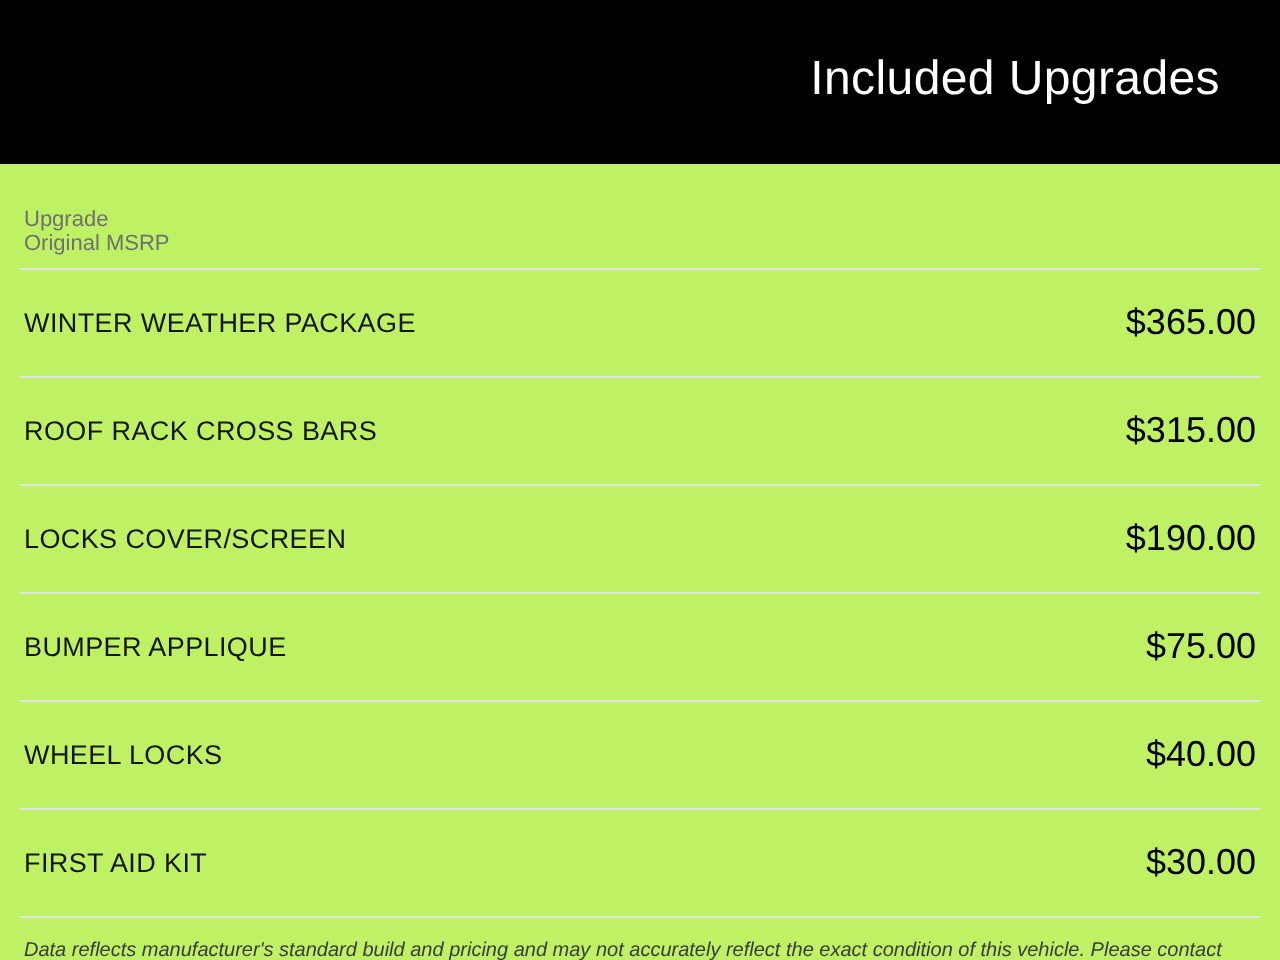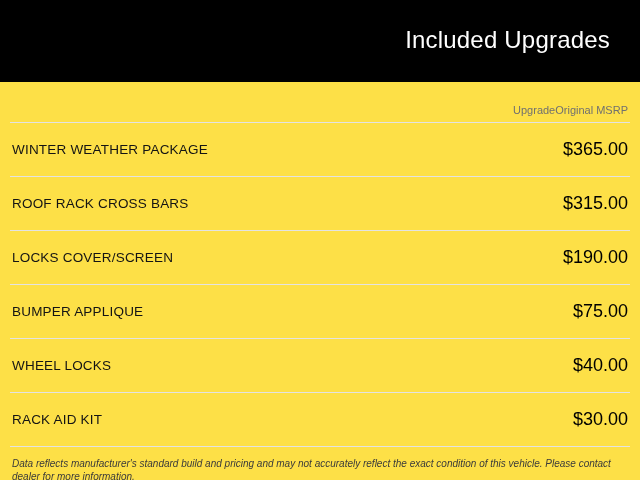--- a/index.html
+++ b/index.html
@@ -11,21 +11,21 @@
     height: 480px;
     background: #ffffff;
     font-family: "Liberation Sans", sans-serif;
     color: #111111;
     overflow: hidden;
   }
   .page {
     width: 640px;
     height: 480px;
     position: relative;
-    background: #fde047;
+    background: #bef264;
     box-sizing: border-box;
   }
   .header {
     background: #000000;
     height: 82px;
     display: flex;
     align-items: center;
     justify-content: flex-end;
     box-sizing: border-box;
     padding: 0 30px 0 0;
@@ -37,23 +37,24 @@
     letter-spacing: 0.2px;
     line-height: 1;
     padding-bottom: 2px;
   }
   .content {
     padding: 0 10px 0 10px;
     box-sizing: border-box;
   }
   .col-head {
     display: flex;
-    justify-content: flex-end;
+    justify-content: center;
     align-items: baseline;
     padding: 22px 2px 6px 2px;
+    flex-direction: column;
   }
   .col-head span {
     font-size: 11px;
     color: #707070;
     font-weight: 400;
   }
   .rows {
     display: block;
   }
   .row {
@@ -128,21 +129,21 @@
         <div class="row-name">BUMPER APPLIQUE</div>
         <div class="row-price">$75.00</div>
       </div>
 
       <div class="row">
         <div class="row-name">WHEEL LOCKS</div>
         <div class="row-price">$40.00</div>
       </div>
 
       <div class="row">
-        <div class="row-name">RACK AID KIT</div>
+        <div class="row-name">FIRST AID KIT</div>
         <div class="row-price">$30.00</div>
       </div>
 
     </div>
 
     <div class="disclaimer">Data reflects manufacturer's standard build and pricing and may not accurately reflect the exact condition of this vehicle. Please contact dealer for more information.</div>
 
   </div>
 </div>
 

